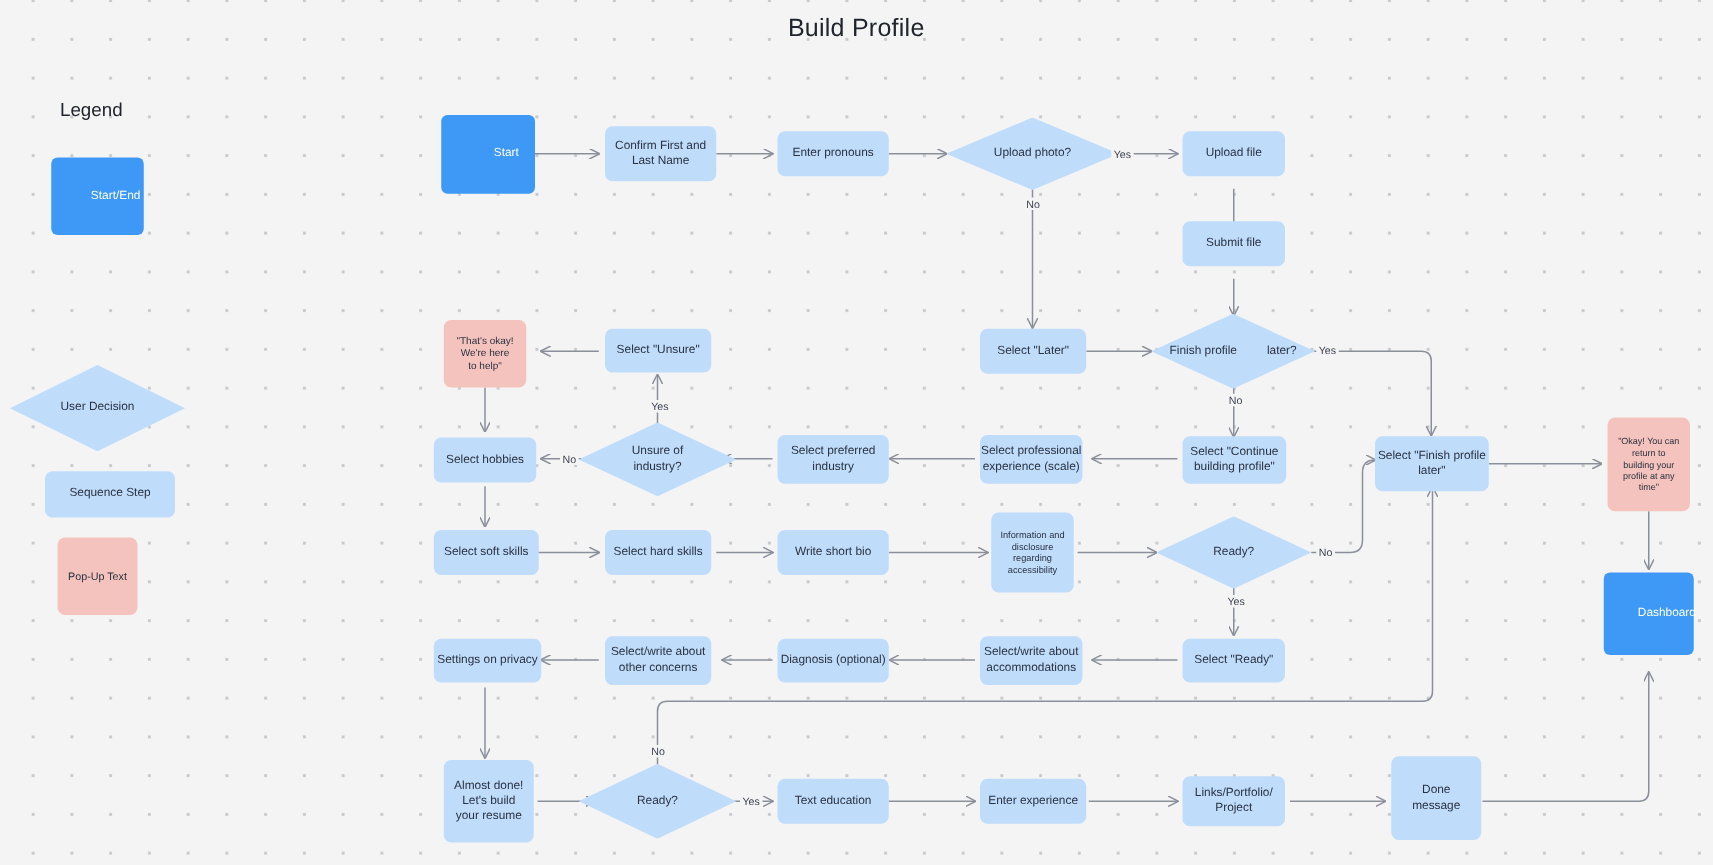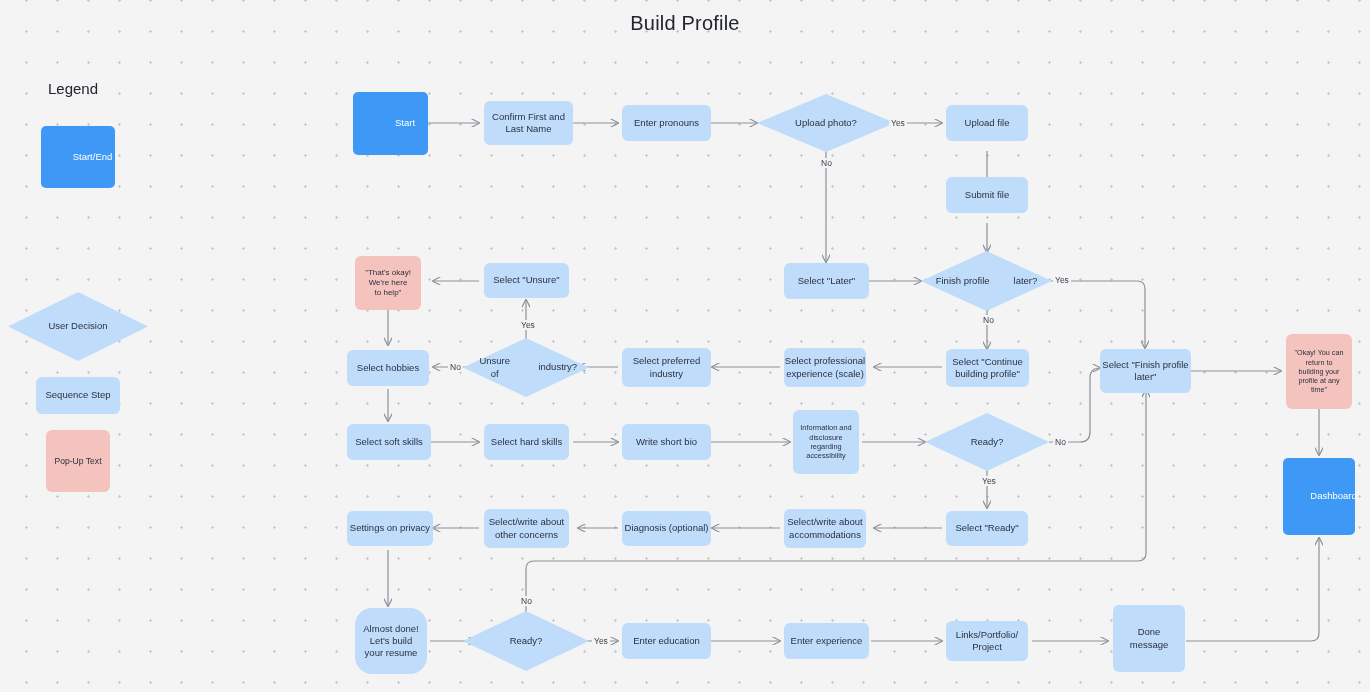--- a/index.html
+++ b/index.html
@@ -112,21 +112,21 @@
   <div class="node rect terminal" style="left:41px;top:126px;width:74px;height:62px;">
     <span>Start/End</span>
   </div>
 
 
   <div class="node decision" style="left:8px;top:292px;width:140px;height:69px;">
     <div class="dia"></div>
     <span class="lbl">User Decision</span>
   </div>
 
-  <div class="node rect process" style="left:36px;top:377px;width:84px;height:37px;">
+  <div class="node rect process" style="left:36px;top:377px;width:104px;height:37px;">
     <span>Sequence Step</span>
   </div>
 
   <div class="node rect popup big" style="left:46px;top:430px;width:64px;height:62px;">
     <span>Pop-Up Text</span>
   </div>
 
   <div class="node rect terminal" style="left:353px;top:92px;width:75px;height:63px;">
     <span>Start</span>
   </div>
@@ -174,35 +174,35 @@
   </div>
 
   <div class="node rect popup" style="left:1286px;top:334px;width:66px;height:75px;flex-direction:column;">
     <span>"Okay! You can</span>
     <span>return to</span>
     <span>building your</span>
     <span>profile at any</span>
     <span>time"</span>
   </div>
 
-  <div class="node rect terminal" style="left:1283px;top:458px;width:72px;height:77px;">
+  <div class="node rect terminal" style="left:1283px;top:458px;width:72px;height:66px;">
     <span>Dashboard</span>
   </div>
 
   <div class="node rect process" style="left:784px;top:348px;width:82px;height:39px;flex-direction:column;">
     <span>Select professional</span>
     <span>experience (scale)</span>
   </div>
 
   <div class="node rect process" style="left:622px;top:348px;width:89px;height:39px;flex-direction:column;">
     <span>Select preferred</span>
     <span>industry</span>
   </div>
 
-  <div class="node decision" style="left:463px;top:338px;width:126px;height:59px;flex-direction:row;">
+  <div class="node decision" style="left:463px;top:338px;width:126px;height:59px;flex-direction:column;">
     <div class="dia"></div>
     <span class="lbl">Unsure of</span>
     <span class="lbl">industry?</span>
   </div>
 
   <div class="node rect process" style="left:484px;top:263px;width:85px;height:35px;">
     <span>Select "Unsure"</span>
   </div>
 
   <div class="node rect popup" style="left:355px;top:256px;width:66px;height:54px;flex-direction:column;font-size:8px;">
@@ -254,33 +254,33 @@
 
   <div class="node rect process" style="left:484px;top:509px;width:85px;height:39px;flex-direction:column;">
     <span>Select/write about</span>
     <span>other concerns</span>
   </div>
 
   <div class="node rect process" style="left:347px;top:511px;width:86px;height:35px;">
     <span>Settings on privacy</span>
   </div>
 
-  <div class="node rect process" style="left:355px;top:608px;width:72px;height:66px;flex-direction:column;border-radius:17px;">
+  <div class="node rect process" style="left:355px;top:608px;width:72px;height:66px;flex-direction:column;">
     <span>Almost done!</span>
     <span>Let's build</span>
     <span>your resume</span>
   </div>
 
   <div class="node decision" style="left:463px;top:611px;width:126px;height:60px;">
     <div class="dia"></div>
     <span class="lbl">Ready?</span>
   </div>
 
   <div class="node rect process" style="left:622px;top:623px;width:89px;height:36px;">
-    <span>Enter education</span>
+    <span>Text education</span>
   </div>
 
   <div class="node rect process" style="left:784px;top:623px;width:85px;height:36px;">
     <span>Enter experience</span>
   </div>
 
   <div class="node rect process" style="left:946px;top:621px;width:82px;height:40px;flex-direction:column;">
     <span>Links/Portfolio/</span>
     <span>Project</span>
   </div>

